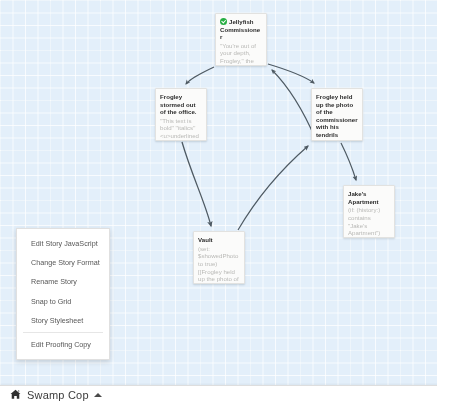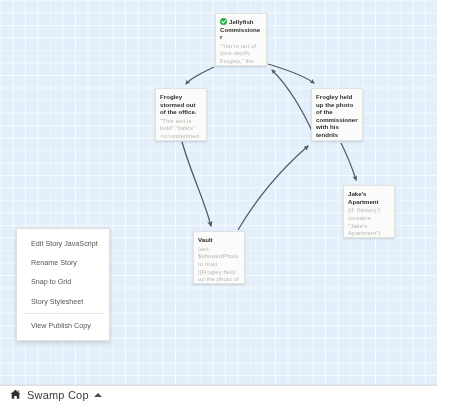--- a/index.html
+++ b/index.html
@@ -219,25 +219,26 @@
       <div class="p-excerpt">(if: (history:) contains "Jake's Apartment")</div>
     </div>
 
     <div class="passage" id="passage-vault">
       <div class="p-title">Vault</div>
       <div class="p-excerpt">(set: $showedPhoto to true) [[Frogley held up the photo of</div>
     </div>
 
     <div id="story-menu">
       <div class="menu-item">Edit Story JavaScript</div>
+      <div class="menu-item">Change Story Format</div>
       <div class="menu-item">Rename Story</div>
       <div class="menu-item">Snap to Grid</div>
       <div class="menu-item">Story Stylesheet</div>
       <div class="menu-sep"></div>
-      <div class="menu-item">View Publish Copy</div>
+      <div class="menu-item">Edit Proofing Copy</div>
     </div>
 
   </div>
 
   <div id="bottom-bar">
     <svg class="home-icon" viewBox="0 0 16 16">
       <path d="M8 1.2 L0.8 7.1 L2.5 7.1 L2.5 14.2 L6.1 14.2 L6.1 10.0 L9.9 10.0 L9.9 14.2 L13.5 14.2 L13.5 7.1 L15.2 7.1 Z" fill="#2f2f2f"></path>
       <path d="M11.6 2.0 L13.4 2.0 L13.4 4.4 L11.6 3.0 Z" fill="#2f2f2f"></path>
     </svg>
     <span class="story-name">Swamp Cop</span>

